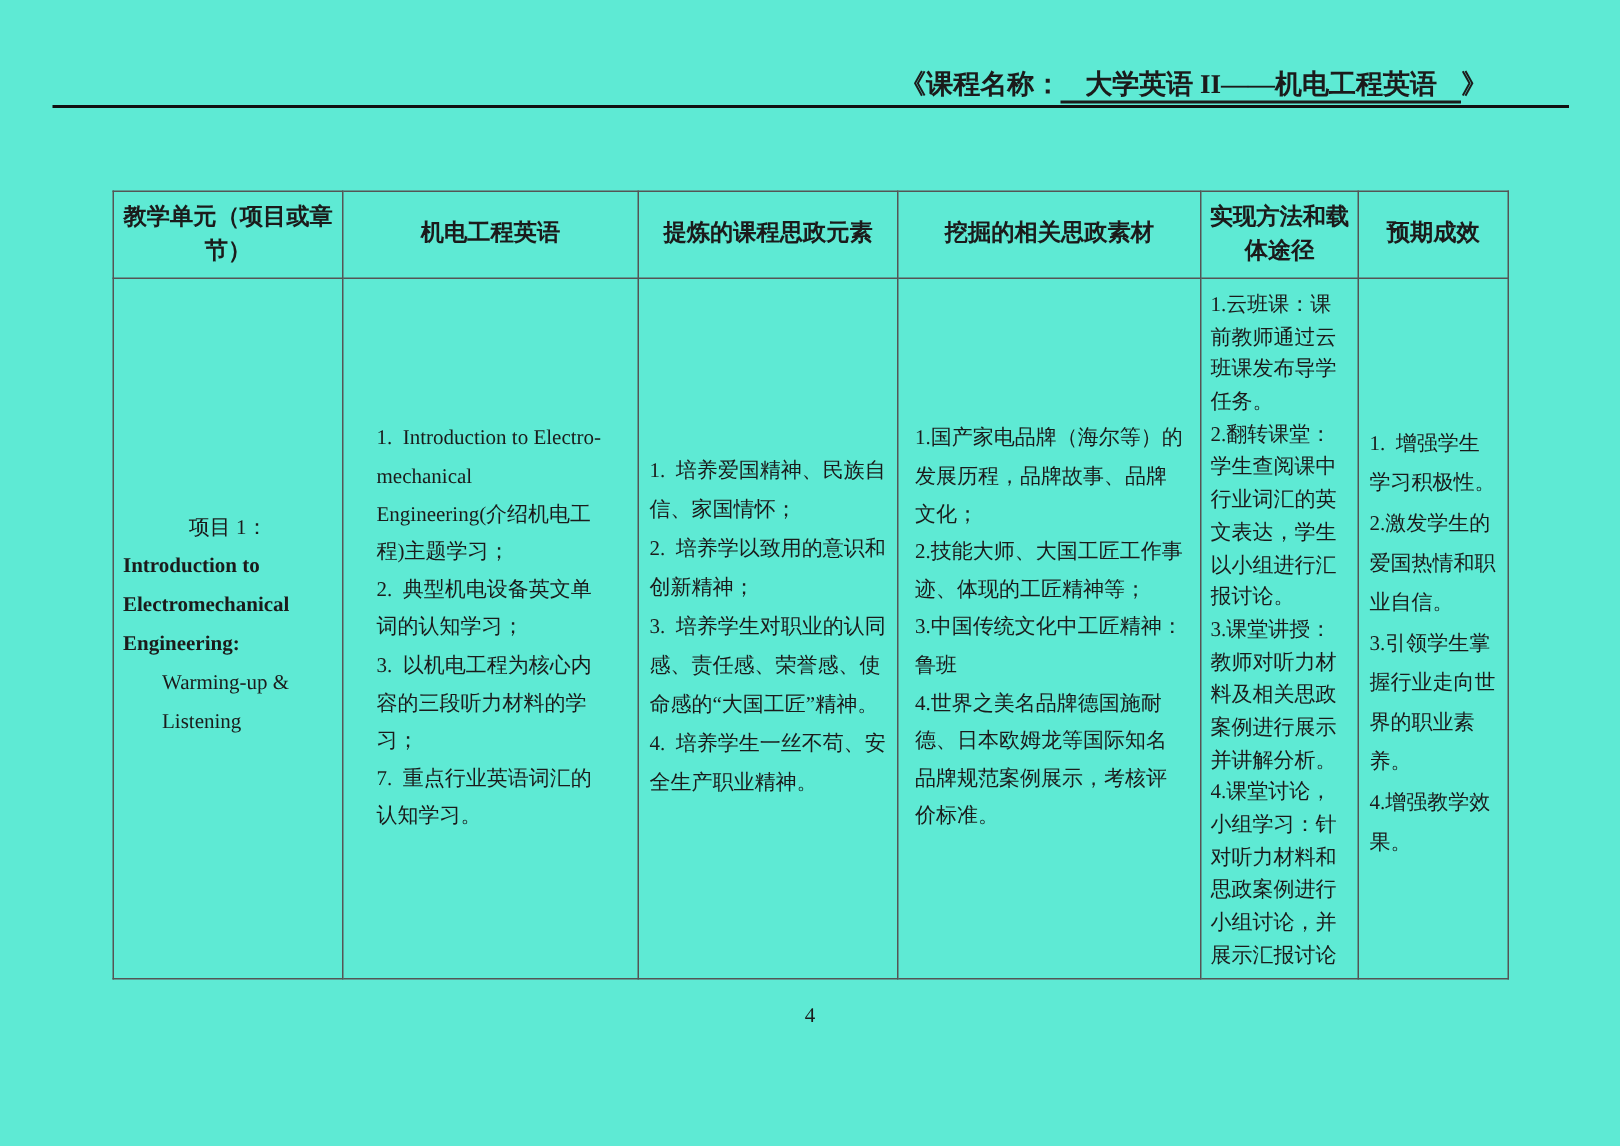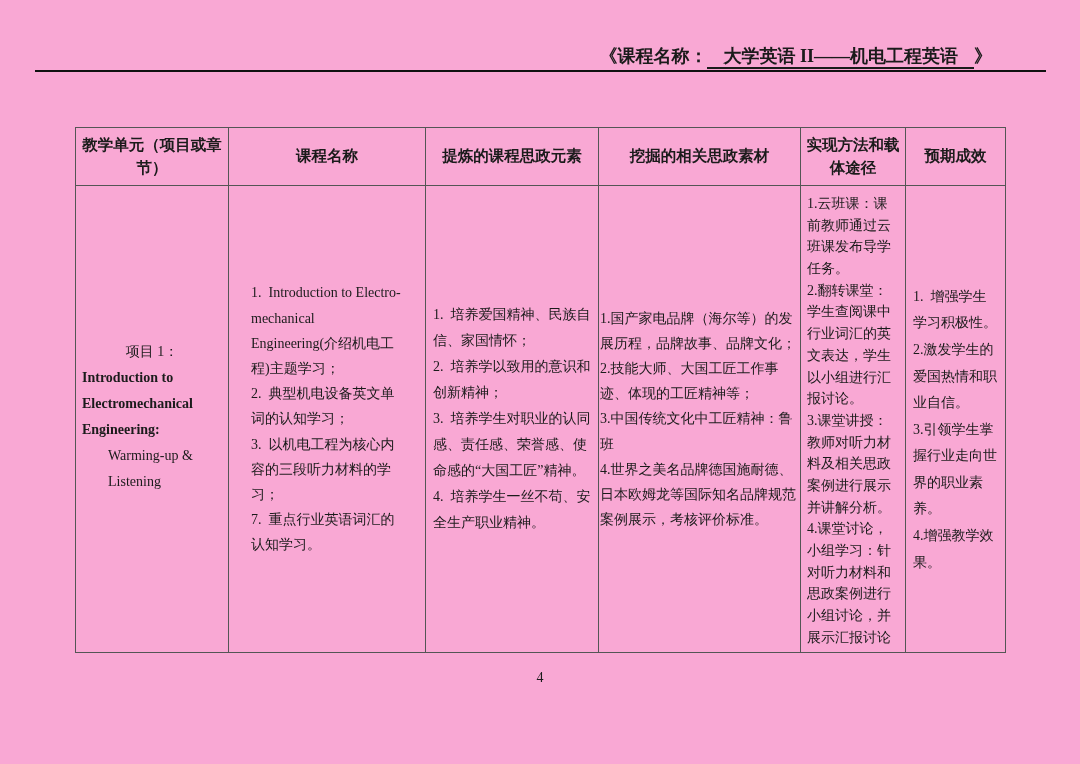--- a/index.html
+++ b/index.html
@@ -2,21 +2,21 @@
 <html><head>
 <meta charset="utf-8">
 <style>
   * { box-sizing: border-box; margin: 0; padding: 0; }
   html, body { width: 1080px; height: 764px; background: #ffffff; }
   body {
     font-family: "Liberation Serif", "DejaVu Serif", serif;
     color: #1b1b1b;
     position: relative;
   }
-  .page { position: absolute; inset: 0; background: #f9a8d4; }
+  .page { position: absolute; inset: 0; background: #5eead4; }
 
   
   .doc-header {
     position: absolute; top: 44px; right: 88px;
     font-size: 18px; font-weight: bold; white-space: nowrap;
   }
   .doc-header .underlined {
     border-bottom: 2px solid #1b1b1b;
     padding: 0 16px 1px 16px;
   }
@@ -50,21 +50,21 @@
 
   
   td.c-unit { padding: 4px 6px; font-size: 15px; }
   .unit-title { text-align: center; font-weight: normal; margin-bottom: 4px; }
   .unit-name  { font-weight: bold; line-height: 1.85; font-family: Liberation Serif, serif; }
   .unit-sub   { padding-left: 26px; line-height: 1.85; }
 
   
   td.c-kp  { padding: 4px 22px;  line-height: 1.8; }
   td.c-el  { padding: 4px 7px;  line-height: 1.85; }
-  td.c-mat { padding: 4px 1px;  line-height: 1.8; font-size: 13.5px; }
+  td.c-mat { padding: 4px 11px;  line-height: 1.8; font-size: 13.5px; }
 
   
   td.c-meth { vertical-align: top; padding: 5px 6px; line-height: 1.55; }
   td.c-meth .clip { max-height: 452px; overflow: hidden; }
 
   
   td.c-out { vertical-align: top; padding: 26px 6px 4px 7px; line-height: 1.9; }
 
   .li { white-space: pre-wrap; }
 
@@ -90,21 +90,21 @@
       <col style="width:153px">
         <col style="width:197px">
         <col style="width:173px">
       <col style="width:202px">
         <col style="width:105px">
         <col style="width:100px">
     </colgroup>
     <thead>
       <tr>
         <th>教学单元（项目或章节）</th>
-        <th>课程名称</th>
+        <th>机电工程英语</th>
         <th>提炼的课程思政元素</th>
         <th>挖掘的相关思政素材</th>
         <th>实现方法和载体途径</th>
         <th>预期成效</th>
       </tr>
     </thead>
     <tbody>
       <tr>
         <td class="c-unit">
           <div class="unit-title">项目 1：</div>

